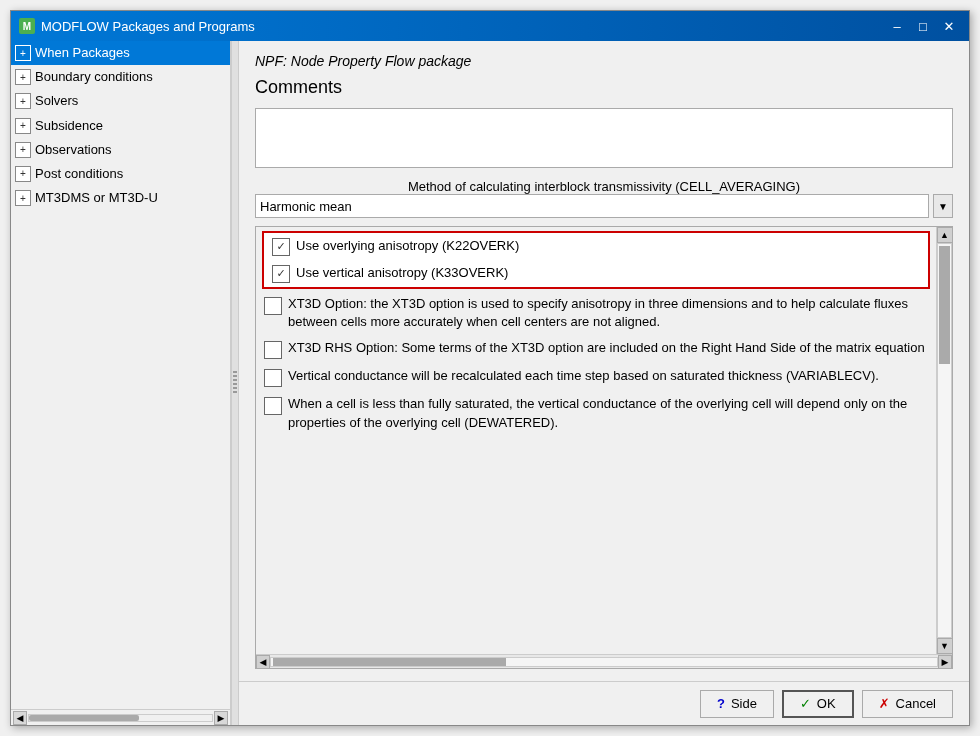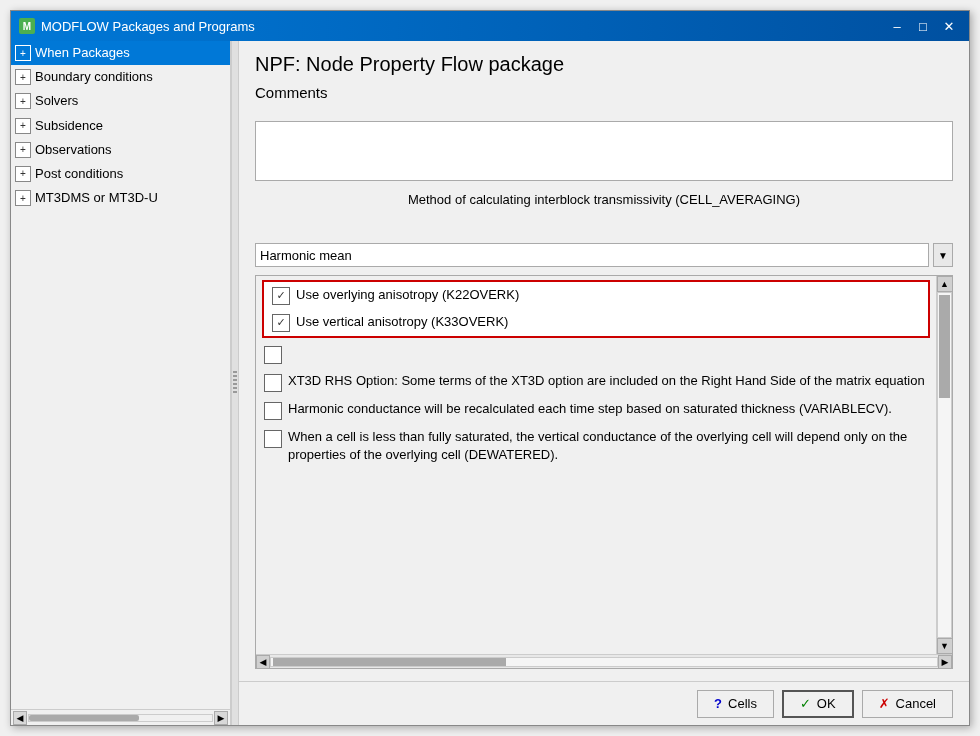--- a/index.html
+++ b/index.html
@@ -120,29 +120,30 @@
     .right-panel-inner {
       flex: 1;
       padding: 12px 16px;
       overflow: hidden;
       display: flex;
       flex-direction: column;
       gap: 8px;
     }
 
     .package-title {
-      font-size: 20px;
+      font-size: 14px;
       font-weight: normal;
       color: #000;
+      font-style: italic;
     }
 
     .section-label {
-      font-size: 15px;
-      color: #000;
-      margin-bottom: 20px;
+      font-size: 18px;
+      color: #000;
+      margin-bottom: 10px;
     }
 
     .comments-box {
       width: 100%;
       height: 60px;
       border: 1px solid #aaa;
       background: white;
       resize: none;
       font-size: 12px;
       padding: 2px;
@@ -151,21 +152,20 @@
     .method-label {
       font-size: 13px;
       color: #000;
       text-align: center;
     }
 
     .dropdown-row {
       display: flex;
       align-items: center;
       gap: 4px;
-      margin-top: 36px;
     }
     .dropdown-select {
       flex: 1;
       height: 24px;
       border: 1px solid #aaa;
       background: white;
       font-size: 13px;
       padding: 0 4px;
       appearance: none;
       -webkit-appearance: none;
@@ -424,31 +424,32 @@
                 </div>
 
                 <div class="option-row">
                   <div class="check-area checked">✓</div>
                   <span class="option-text">Use vertical anisotropy (K33OVERK)</span>
                 </div>
               </div>
 
               <div class="option-row" style="align-items:flex-start;padding:4px 8px;">
                 <div class="check-area" style="margin-top:2px;"></div>
+                <span class="option-text">XT3D Option: the XT3D option is used to specify anisotropy in three dimensions and to help calculate fluxes between cells more accurately when cell centers are not aligned.</span>
               </div>
 
               <div class="option-row" style="align-items:flex-start;padding:4px 8px;justify-content:center;">
                 <div class="check-area" style="margin-top:2px;"></div>
                 <span class="option-text">XT3D RHS Option: Some terms of the XT3D option are included on the Right Hand Side of the matrix equation</span>
               </div>
 
 
               <div class="option-row" style="align-items:flex-start;padding:4px 8px;">
                 <div class="check-area" style="margin-top:2px;"></div>
-                <span class="option-text">Harmonic conductance will be recalculated each time step based on saturated thickness (VARIABLECV).</span>
+                <span class="option-text">Vertical conductance will be recalculated each time step based on saturated thickness (VARIABLECV).</span>
               </div>
 
               <div class="option-row" style="align-items:flex-start;padding:4px 8px;">
                 <div class="check-area" style="margin-top:2px;"></div>
                 <span class="option-text">When a cell is less than fully saturated, the vertical conductance of the overlying cell will depend only on the properties of the overlying cell (DEWATERED).</span>
               </div>
             </div>
 
             <div class="vscroll">
               <div class="vscroll-btn">▲</div>
@@ -465,21 +466,21 @@
               <div style="position:absolute;left:2px;top:0;width:35%;height:100%;background:#aaa;"></div>
             </div>
             <div style="width:14px;height:14px;background:#d0d0d0;border:1px solid #aaa;display:flex;align-items:center;justify-content:center;cursor:pointer;font-size:9px;">▶</div>
           </div>
         </div>
       </div>
 
       <div class="bottom-bar">
         <button class="btn">
           <span class="help-icon">?</span>
-          <span>Cells</span>
+          <span>Side</span>
         </button>
         <button class="btn ok-btn">
           <span class="ok-icon">✓</span>
           <span>OK</span>
         </button>
         <button class="btn">
           <span class="cancel-icon">✗</span>
           <span>Cancel</span>
         </button>
       </div>

